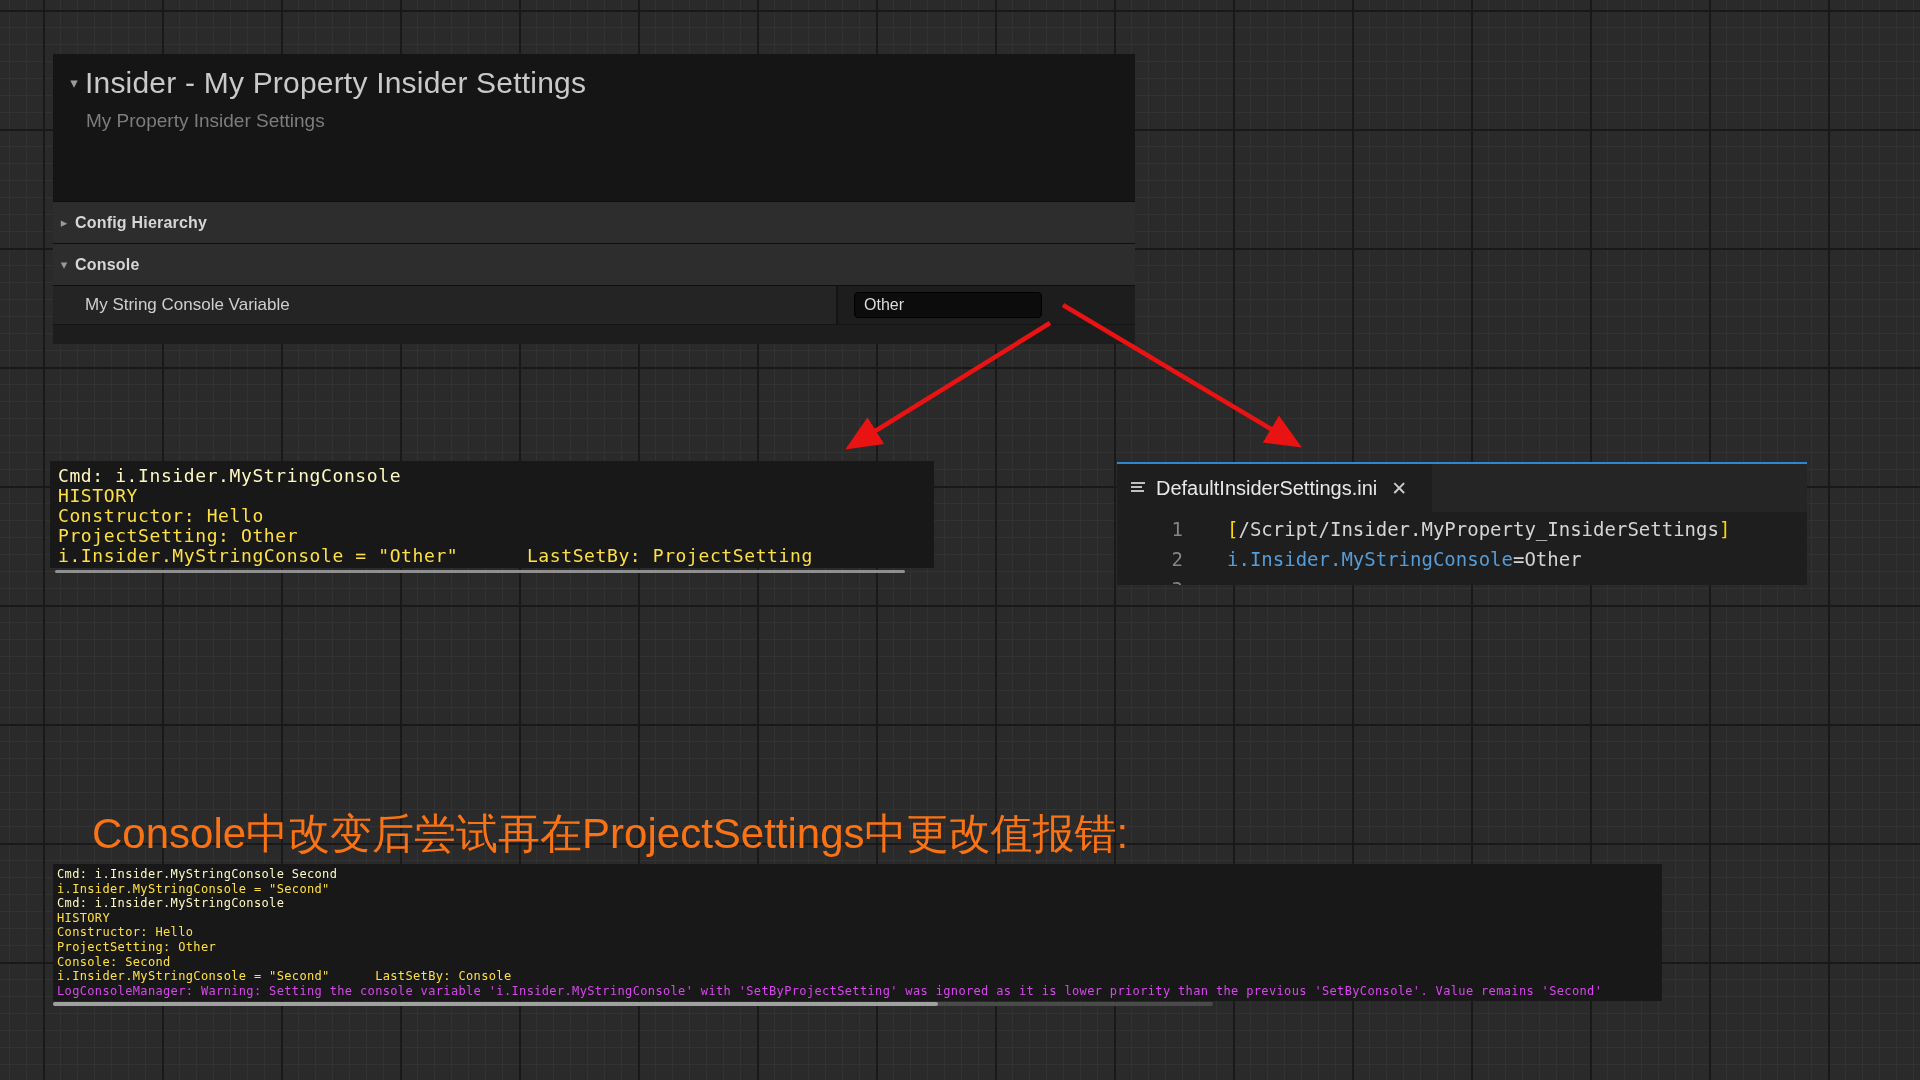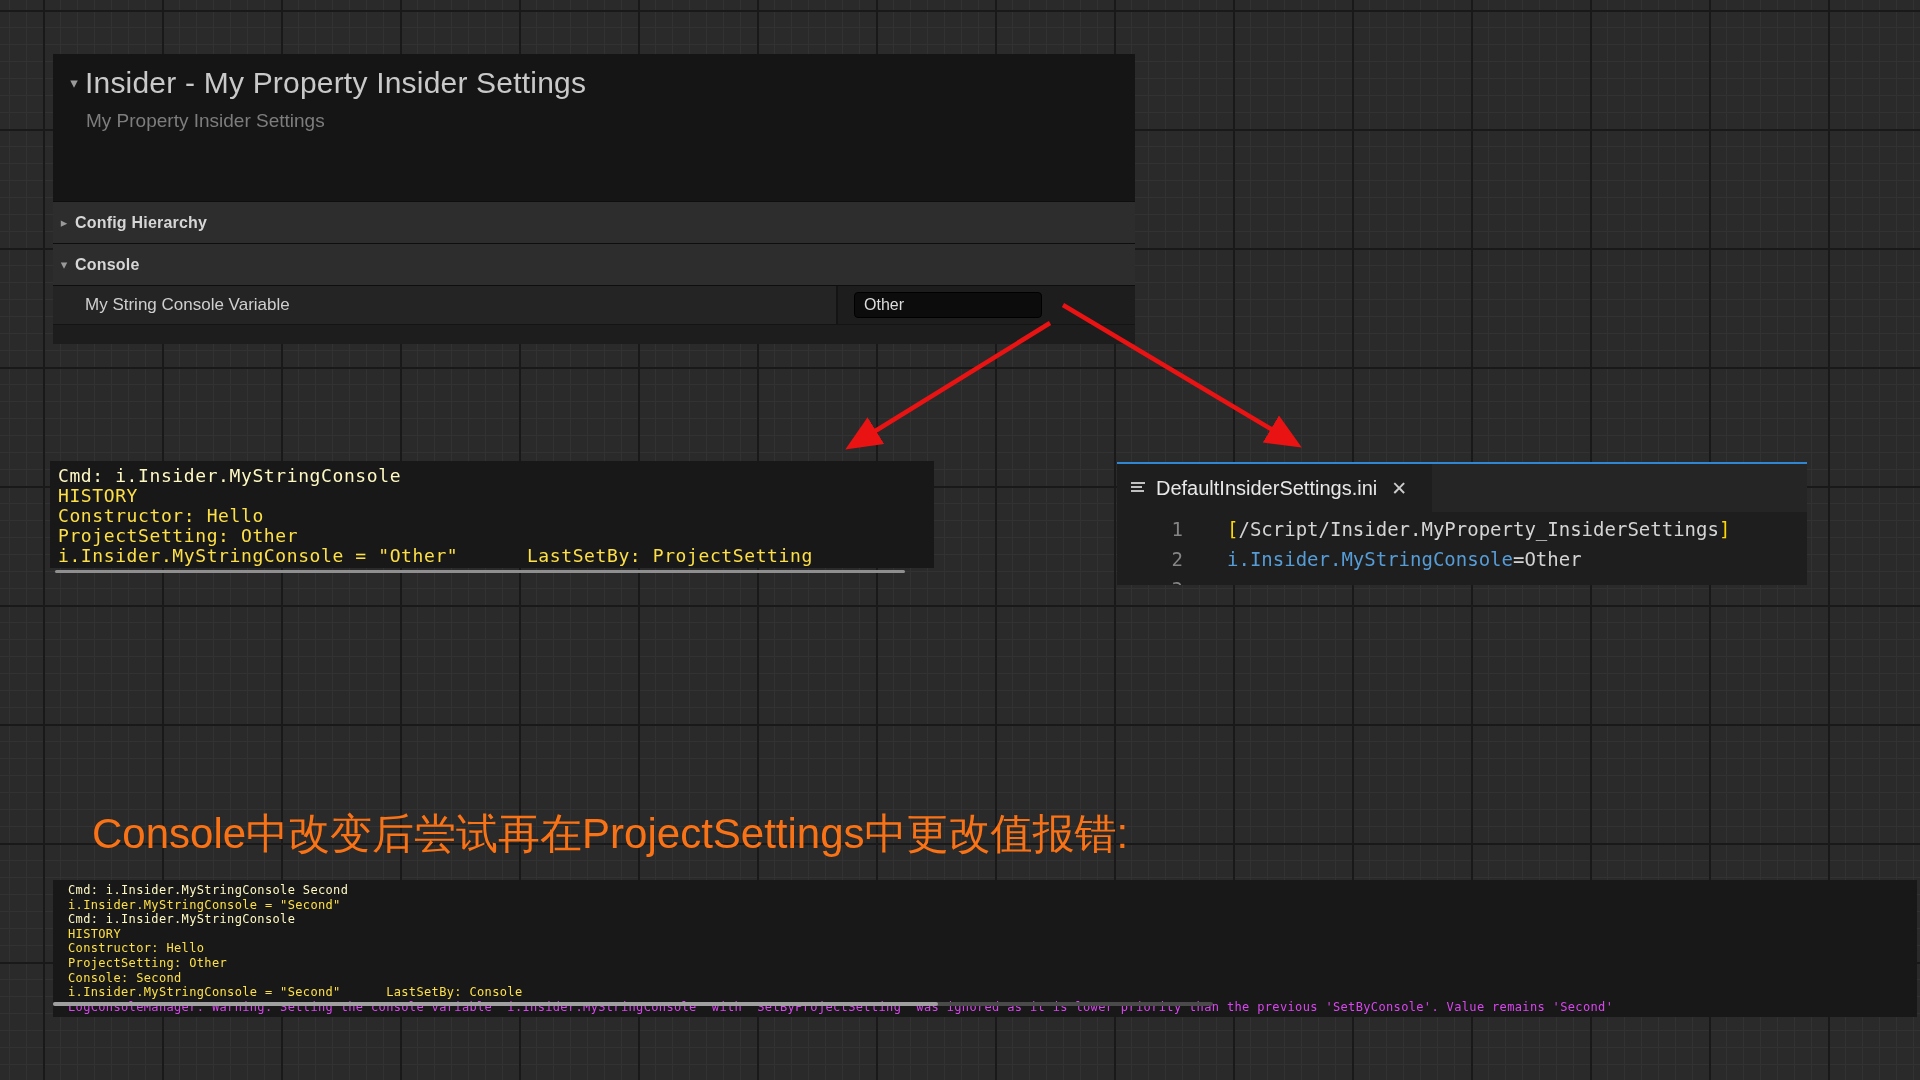--- a/index.html
+++ b/index.html
@@ -31,21 +31,21 @@
   .prop-row{display:flex;height:38px;border-top:1px solid #0e0e0e;}
   .prop-label-col{width:785px;background:#242424;display:flex;align-items:center;padding-left:32px;box-sizing:border-box;border-right:2px solid #141414;}
   .prop-label{color:#cfcfcf;font-size:17px;}
   .prop-value-col{flex:1;background:#1d1d1d;display:flex;align-items:center;}
   .prop-input{margin-left:16px;width:168px;height:24px;background:#0c0c0c;border:1px solid #000;border-radius:4px;color:#dcdcdc;font-size:16px;padding:0 9px;font-family:"Liberation Sans",sans-serif;outline:none;}
   .sp-bottom{height:19px;background:#1d1d1d;border-top:1px solid #141414;}
   
   .console-block{position:absolute;background:#181818;box-sizing:border-box;}
   #left-console{left:50px;top:461px;width:884px;height:107px;padding:5px 0 0 8px;}
   #left-console .cline{font-family:"DejaVu Sans Mono",monospace;font-size:18px;line-height:20px;letter-spacing:.6px;white-space:pre;}
-  #bottom-console{left:53px;top:864px;width:1864px;height:137px;padding:3px 0 0 15px;margin-top:16px;}
+  #bottom-console{left:53px;top:864px;width:1609px;height:137px;padding:3px 0 0 4px;}
   #bottom-console .cline{font-family:"DejaVu Sans Mono",monospace;font-size:12px;line-height:14.6px;letter-spacing:.35px;white-space:pre;}
   .cline.text{color:#fde047;}
   .cline.cmd{color:#fef9c3;}
   .cline.warning{color:#d946ef;}
   .hscroll{position:absolute;border-radius:2px;}
   
   .editor{position:absolute;left:1117px;top:462px;width:690px;height:123px;background:#1e1e1e;border-top:2px solid #2f86d2;box-sizing:border-box;overflow:hidden;}
   .tabbar{height:48px;background:#252526;display:flex;}
   .tab{width:315px;background:#1e1e1e;display:flex;align-items:center;padding:0 12px;box-sizing:border-box;cursor:pointer;text-align:center;}
   .tab-icon{flex:0 0 18px;margin-right:9px;}

